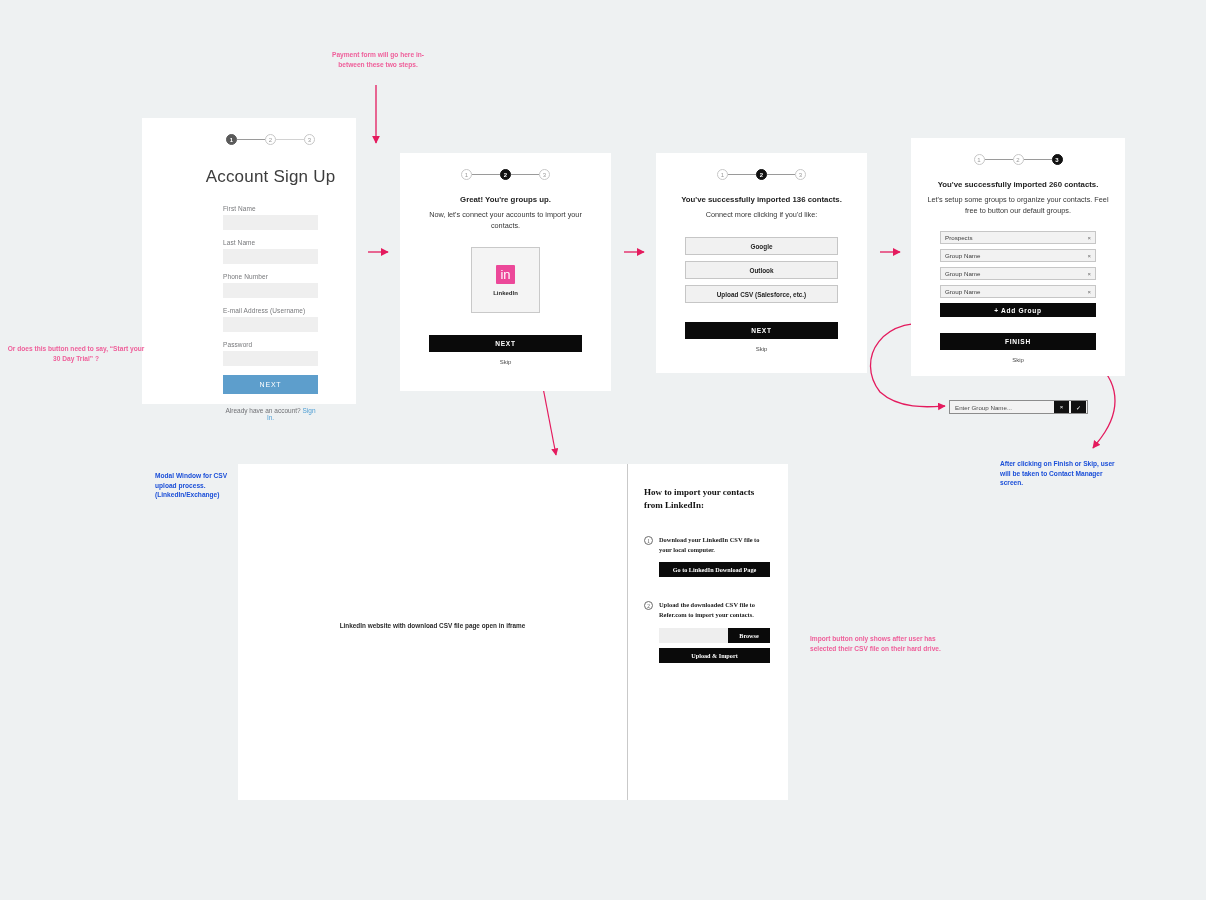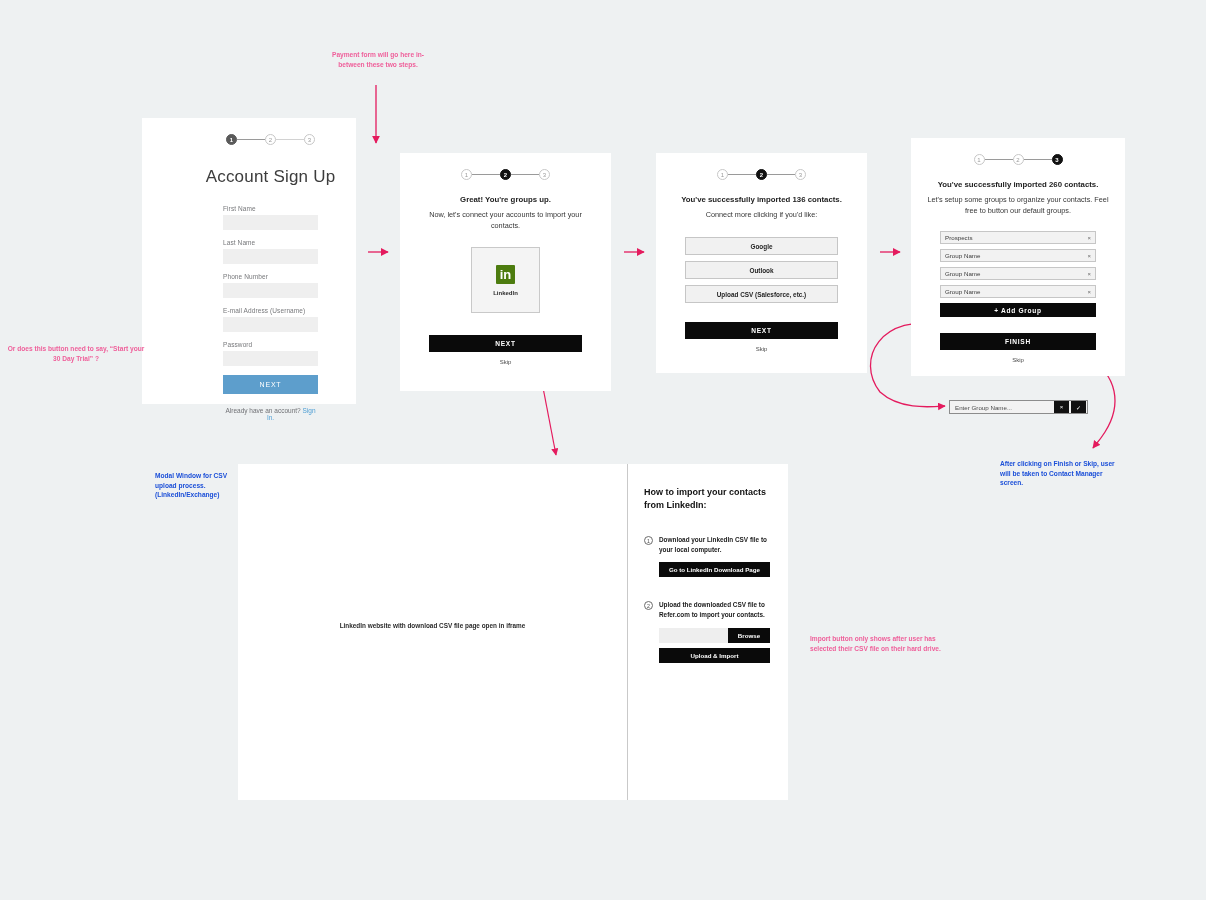--- a/index.html
+++ b/index.html
@@ -162,24 +162,24 @@
     border: 1px solid #c9c9c9;
     display: flex;
     flex-direction: column;
     align-items: center;
     justify-content: center;
     cursor: pointer;
   }
   .li-glyph {
     width: 19px;
     height: 19px;
-    background: #4d7c0f;
+    background: #ec4899;
     color: #ffffff;
     font-size: 13px;
-    font-weight: bold;
+    font-weight: normal;
     line-height: 19px;
     text-align: center;
     border-radius: 1px;
     font-family: "Liberation Sans", sans-serif;
   }
   .li-name {
     font-size: 6px;
     color: #2d2d2d;
     font-weight: bold;
     margin-top: 6px;
@@ -278,20 +278,21 @@
     right: 0;
     text-align: center;
     font-size: 6.4px;
     font-weight: bold;
     color: #2b2b2b;
   }
   #modal-right {
     width: 160px;
     padding: 22px 18px 16px 16px;
     box-sizing: border-box;
+    font-family: Liberation Serif, serif;
   }
   .howto-title {
     font-size: 9px;
     font-weight: bold;
     color: #111111;
     line-height: 13px;
     margin: 0 0 0 0;
   }
   .howto-step {
     display: flex;

